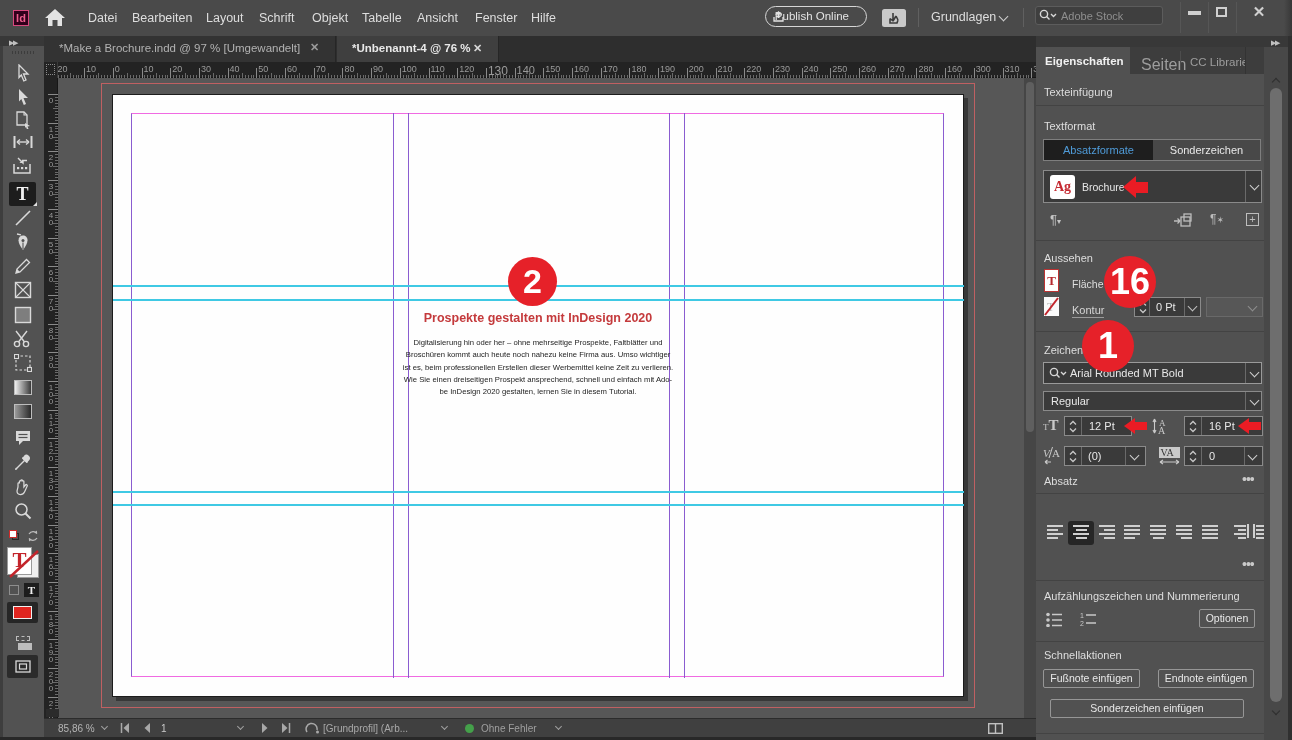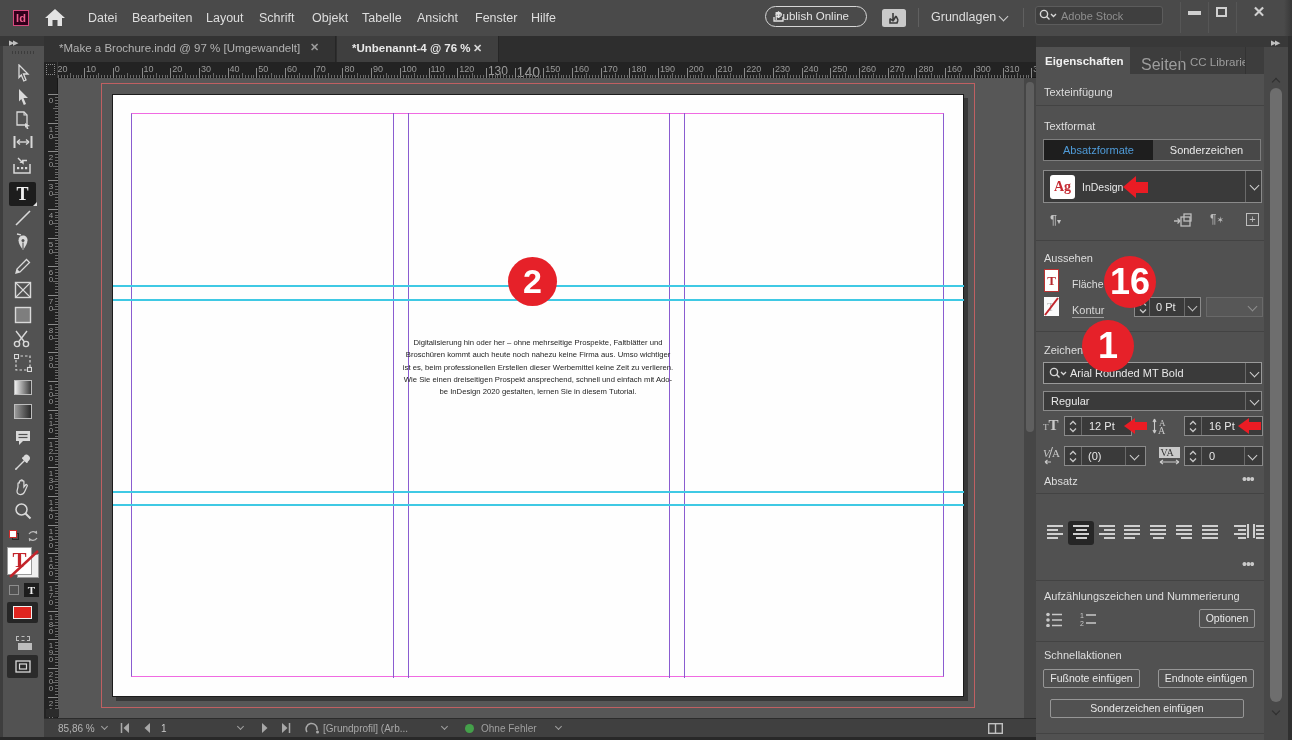--- a/index.html
+++ b/index.html
@@ -375,21 +375,21 @@
     <div style="position:absolute;left:444.8px;top:13px;width:1px;height:3px;background:#6a6a6a"></div>
     <div style="position:absolute;left:447.6px;top:13px;width:1px;height:3px;background:#6a6a6a"></div>
     <div style="position:absolute;left:450.5px;top:13px;width:1px;height:3px;background:#6a6a6a"></div>
     <div style="position:absolute;left:453.4px;top:13px;width:1px;height:3px;background:#6a6a6a"></div>
     <div style="position:absolute;left:456.3px;top:11px;width:1px;height:5px;background:#6a6a6a"></div>
     <div style="position:absolute;left:459.1px;top:13px;width:1px;height:3px;background:#6a6a6a"></div>
     <div style="position:absolute;left:462.0px;top:13px;width:1px;height:3px;background:#6a6a6a"></div>
     <div style="position:absolute;left:464.9px;top:13px;width:1px;height:3px;background:#6a6a6a"></div>
     <div style="position:absolute;left:467.7px;top:13px;width:1px;height:3px;background:#6a6a6a"></div>
     <div style="position:absolute;left:470.6px;top:6px;width:1px;height:10px;background:#8a8a8a"></div>
-    <div style="position:absolute;left:472.6px;top:2px;font-size:14px;color:#9a9a9a">140</div>
+    <div style="position:absolute;left:472.6px;top:2px;font-size:11px;color:#9a9a9a">140</div>
     <div style="position:absolute;left:473.5px;top:13px;width:1px;height:3px;background:#6a6a6a"></div>
     <div style="position:absolute;left:476.3px;top:13px;width:1px;height:3px;background:#6a6a6a"></div>
     <div style="position:absolute;left:479.2px;top:13px;width:1px;height:3px;background:#6a6a6a"></div>
     <div style="position:absolute;left:482.1px;top:13px;width:1px;height:3px;background:#6a6a6a"></div>
     <div style="position:absolute;left:485.0px;top:11px;width:1px;height:5px;background:#6a6a6a"></div>
     <div style="position:absolute;left:487.8px;top:13px;width:1px;height:3px;background:#6a6a6a"></div>
     <div style="position:absolute;left:490.7px;top:13px;width:1px;height:3px;background:#6a6a6a"></div>
     <div style="position:absolute;left:493.6px;top:13px;width:1px;height:3px;background:#6a6a6a"></div>
     <div style="position:absolute;left:496.4px;top:13px;width:1px;height:3px;background:#6a6a6a"></div>
     <div style="position:absolute;left:499.3px;top:6px;width:1px;height:10px;background:#8a8a8a"></div>
@@ -839,20 +839,21 @@
     <div class="abs" style="left:556px;top:18px;width:1px;height:565px;background:#8a5cd0"></div>
     <div class="abs" style="left:571px;top:18px;width:1px;height:565px;background:#8a5cd0"></div>
 
     <div class="abs" style="left:0;top:190px;width:851px;height:2px;background:#3fc9e4"></div>
     <div class="abs" style="left:0;top:204px;width:851px;height:2px;background:#3fc9e4"></div>
     <div class="abs" style="left:0;top:396px;width:851px;height:2px;background:#3fc9e4"></div>
     <div class="abs" style="left:0;top:409px;width:851px;height:2px;background:#3fc9e4"></div>
 
     <div class="redcircle" style="left:395px;top:162px;width:49px;height:49px;font-size:34px;line-height:49px">2</div>
 
+    <div class="abs" style="left:255px;top:216px;width:340px;text-align:center;color:#c43a3c;font-weight:bold;font-size:12.5px;white-space:nowrap">Prospekte gestalten mit InDesign 2020</div>
 
     <div class="abs" style="left:255px;top:242px;width:340px;text-align:center;color:#232323;font-size:7.7px;line-height:12.3px;white-space:nowrap">Digitalisierung hin oder her – ohne mehrseitige Prospekte, Faltblätter und<br>Broschüren kommt auch heute noch nahezu keine Firma aus. Umso wichtiger<br>ist es, beim professionellen Erstellen dieser Werbemittel keine Zeit zu verlieren.<br>Wie Sie einen dreiseitigen Prospekt ansprechend, schnell und einfach mit Ado-<br>be InDesign 2020 gestalten, lernen Sie in diesem Tutorial.</div>
   </div>
 </div>
 <div class="abs" id="cscroll" style="left:1024px;top:78px;width:12px;height:640px;background:#464646">
     <div style="position:absolute;left:2px;top:4px;width:8px;height:350px;background:#5f5f5f;border-radius:4px"></div>
   </div>
 <div class="abs" style="left:46px;top:709px;width:13px;height:8px;background:#2b2b2b"></div>
 
 <div class="abs" id="statusbar" style="left:44px;top:718px;width:992px;height:19px;background:#404040;border-top:1px solid #2c2c2c">
@@ -904,21 +905,21 @@
 <div class="sep-line" style="top:105px"></div>
 <div class="abs lbl" style="left:1044px;top:120px">Textformat</div>
 
 <div class="abs" style="left:1043px;top:139px;width:218px;height:22px;border:1px solid #7e7e7e">
   <div class="abs" style="left:0;top:0;width:109px;height:20px;background:#1e1e1e;color:#4f9bd8;font-size:11px;text-align:center;line-height:20px">Absatzformate</div>
   <div class="abs" style="left:109px;top:0;width:107px;height:20px;background:#484848;color:#e8e8e8;font-size:11px;text-align:center;line-height:20px">Sonderzeichen</div>
 </div>
 
 <div class="abs" style="left:1043px;top:170px;width:219px;height:33px;background:#3a3a3a;border:1px solid #8a8a8a">
   <div class="abs" style="left:6px;top:4px;width:25px;height:24px;background:#fff;border-radius:3px;color:#c52a32;font-weight:bold;font-size:14px;text-align:center;line-height:24px;font-family:'Liberation Serif',serif">Ag</div>
-  <div class="abs" style="left:38px;top:10px;font-size:10.5px;color:#e8e8e8">InDesign</div>
+  <div class="abs" style="left:38px;top:10px;font-size:10.5px;color:#e8e8e8">Brochure</div>
   <div class="abs" style="left:201px;top:0;width:1px;height:31px;background:#6a6a6a"></div>
   <div class="abs chev" style="left:207px;top:11px;border-color:#d0d0d0"></div>
 
   <div class="abs" style="left:79px;top:5px;width:0;height:0;border-top:11px solid transparent;border-bottom:11px solid transparent;border-right:13px solid #ea1c24"></div>
   <div class="abs" style="left:92px;top:11px;width:12px;height:11px;background:#ea1c24"></div>
 </div>
 
 <div class="abs" style="left:1050px;top:212px;font-size:13px;color:#c6c6c6">¶<span style="font-size:8px">▾</span></div>
 <svg class="abs" style="left:1174px;top:213px" width="18" height="15" viewBox="0 0 18 15">
     <rect x="7" y="4" width="9" height="9" stroke="#bdbdbd" stroke-width="1.3" fill="none"></rect>

